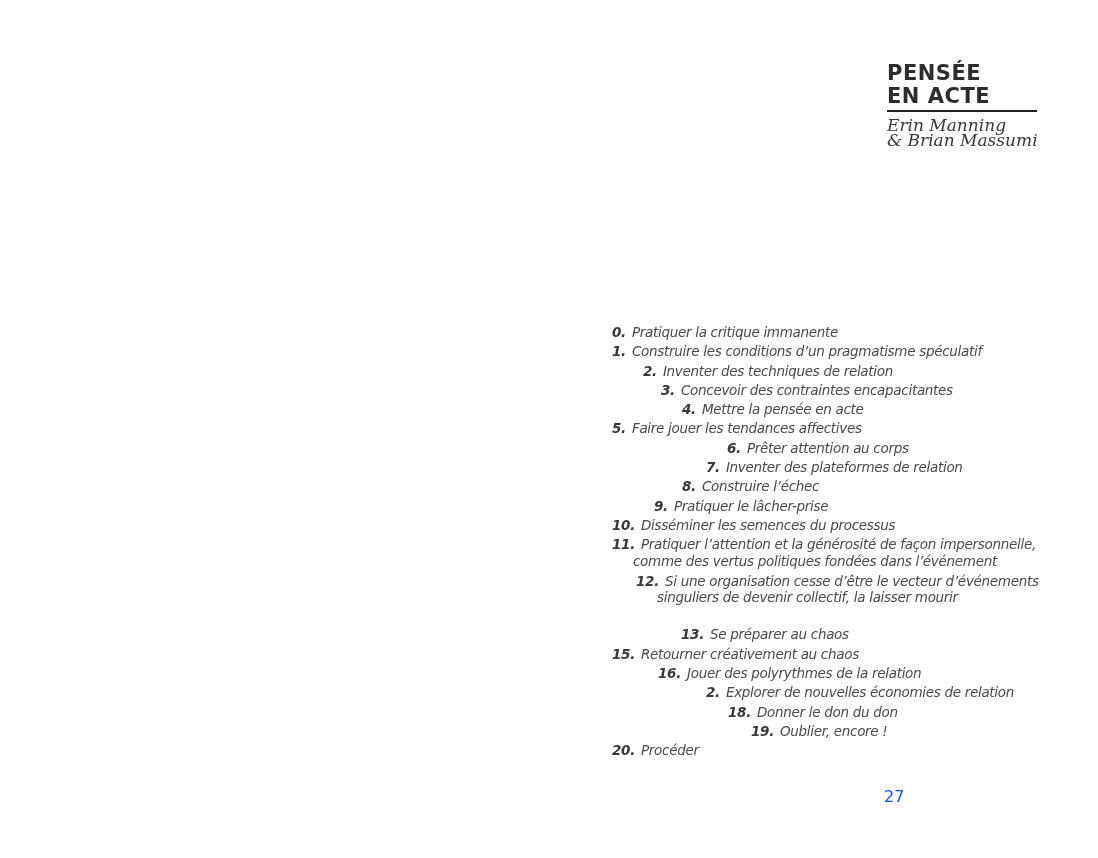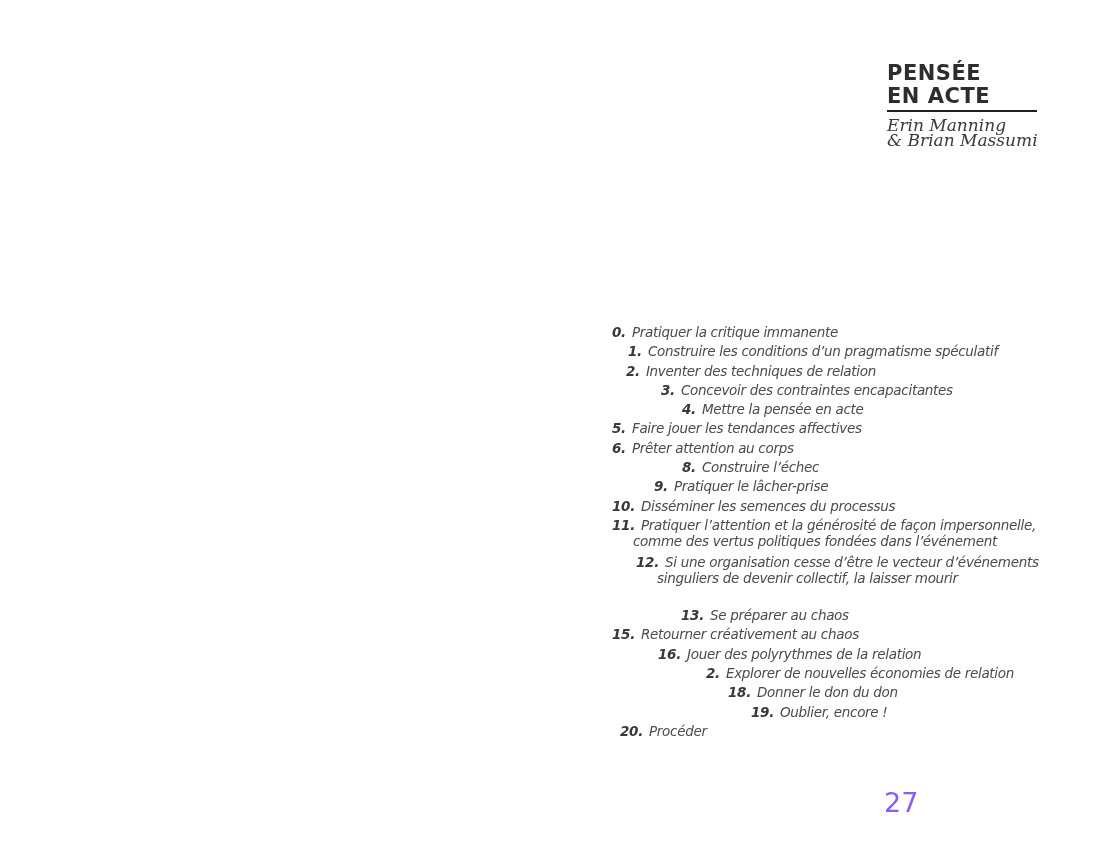--- a/index.html
+++ b/index.html
@@ -79,54 +79,55 @@
   .item.multi { line-height: 16.3px; }
   .item.gap-after-small { margin-bottom: 4px; margin-top: 1px; }
   .item.gap-after-large { margin-bottom: 20px; }
 
   
   .folio {
     position: absolute;
     left: 884px;
     top: 787px;
     font-family: "DejaVu Sans", sans-serif;
-    font-size: 27px;
-    color: #8b5cf6;
+    font-size: 16px;
+    color: #1d4ed8;
   }
 </style>
 </head>
 <body>
 
 <div class="page">
 
   <div class="header">
     <span class="title-line">PENSÉE</span>
     <span class="title-line">EN ACTE</span>
     <div class="title-rule"></div>
     <span class="author-line">Erin Manning</span>
     <span class="author-line">&amp; Brian Massumi</span>
   </div>
 
   <div class="list">
     <div class="item" style="margin-left:0"><span class="num">0.</span><span class="txt">Pratiquer la critique immanente</span></div>
-    <div class="item" style="margin-left:16px"><span class="num">1.</span><span class="txt">Construire les conditions d’un pragmatisme spéculatif</span></div>
-    <div class="item" style="margin-left:14px"><span class="num">2.</span><span class="txt">Inventer des techniques de relation</span></div>
+    <div class="item" style="margin-left:0"><span class="num">1.</span><span class="txt">Construire les conditions d’un pragmatisme spéculatif</span></div>
+    <div class="item" style="margin-left:31px"><span class="num">2.</span><span class="txt">Inventer des techniques de relation</span></div>
     <div class="item" style="margin-left:49px"><span class="num">3.</span><span class="txt">Concevoir des contraintes encapacitantes</span></div>
     <div class="item" style="margin-left:70px"><span class="num">4.</span><span class="txt">Mettre la pensée en acte</span></div>
     <div class="item" style=""><span class="num">5.</span><span class="txt">Faire jouer les tendances affectives</span></div>
-    <div class="item" style=""><span class="num">6.</span><span class="txt">Prêter attention au corps</span></div>
+    <div class="item" style="margin-left:115px"><span class="num">6.</span><span class="txt">Prêter attention au corps</span></div>
+    <div class="item" style="margin-left:94px"><span class="num">7.</span><span class="txt">Inventer des plateformes de relation</span></div>
     <div class="item" style="margin-left:70px"><span class="num">8.</span><span class="txt">Construire l’échec</span></div>
     <div class="item" style="margin-left:42px"><span class="num">9.</span><span class="txt">Pratiquer le lâcher-prise</span></div>
     <div class="item" style="margin-left:0"><span class="num">10.</span><span class="txt">Disséminer les semences du processus</span></div>
     <div class="item multi gap-after-small" style="margin-left:0"><span class="num">11.</span><span class="txt">Pratiquer l’attention et la générosité de façon impersonnelle,</span><span class="txt2">comme des vertus politiques fondées dans l’événement</span></div>
     <div class="item multi gap-after-large" style="margin-left:24px"><span class="num">12.</span><span class="txt">Si une organisation cesse d’être le vecteur d’événements</span><span class="txt2">singuliers de devenir collectif, la laisser mourir</span></div>
     <div class="item" style="margin-left:69px"><span class="num">13.</span><span class="txt">Se préparer au chaos</span></div>
     <div class="item" style="margin-left:0"><span class="num">15.</span><span class="txt">Retourner créativement au chaos</span></div>
     <div class="item" style="margin-left:46px"><span class="num">16.</span><span class="txt">Jouer des polyrythmes de la relation</span></div>
     <div class="item" style="margin-left:94px"><span class="num">2.</span><span class="txt">Explorer de nouvelles économies de relation</span></div>
     <div class="item" style="margin-left:116px"><span class="num">18.</span><span class="txt">Donner le don du don</span></div>
     <div class="item" style="margin-left:139px"><span class="num">19.</span><span class="txt">Oublier, encore !</span></div>
-    <div class="item" style="margin-left:8px"><span class="num">20.</span><span class="txt">Procéder</span></div>
+    <div class="item" style="margin-left:0"><span class="num">20.</span><span class="txt">Procéder</span></div>
   </div>
 
   <div class="folio">27</div>
 
 </div>
 
 </body></html>

